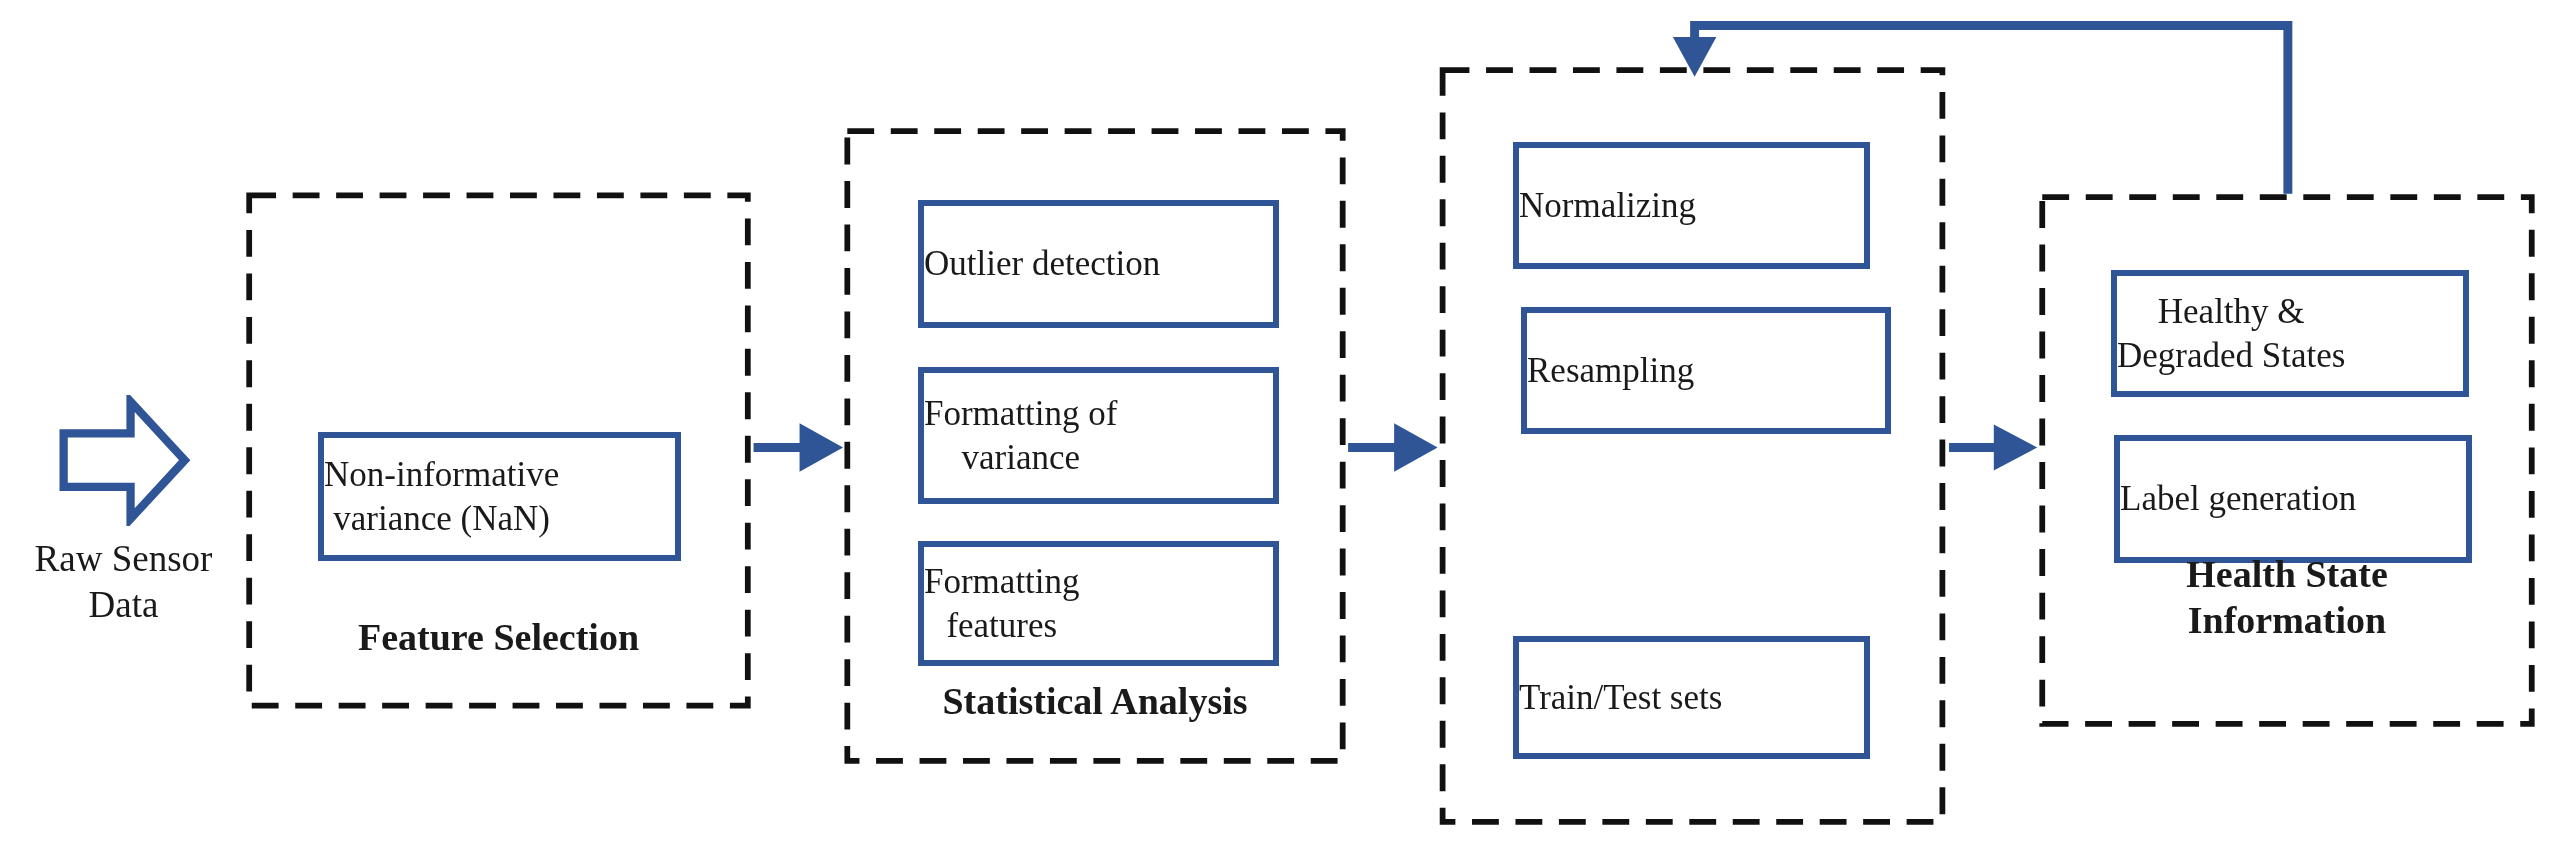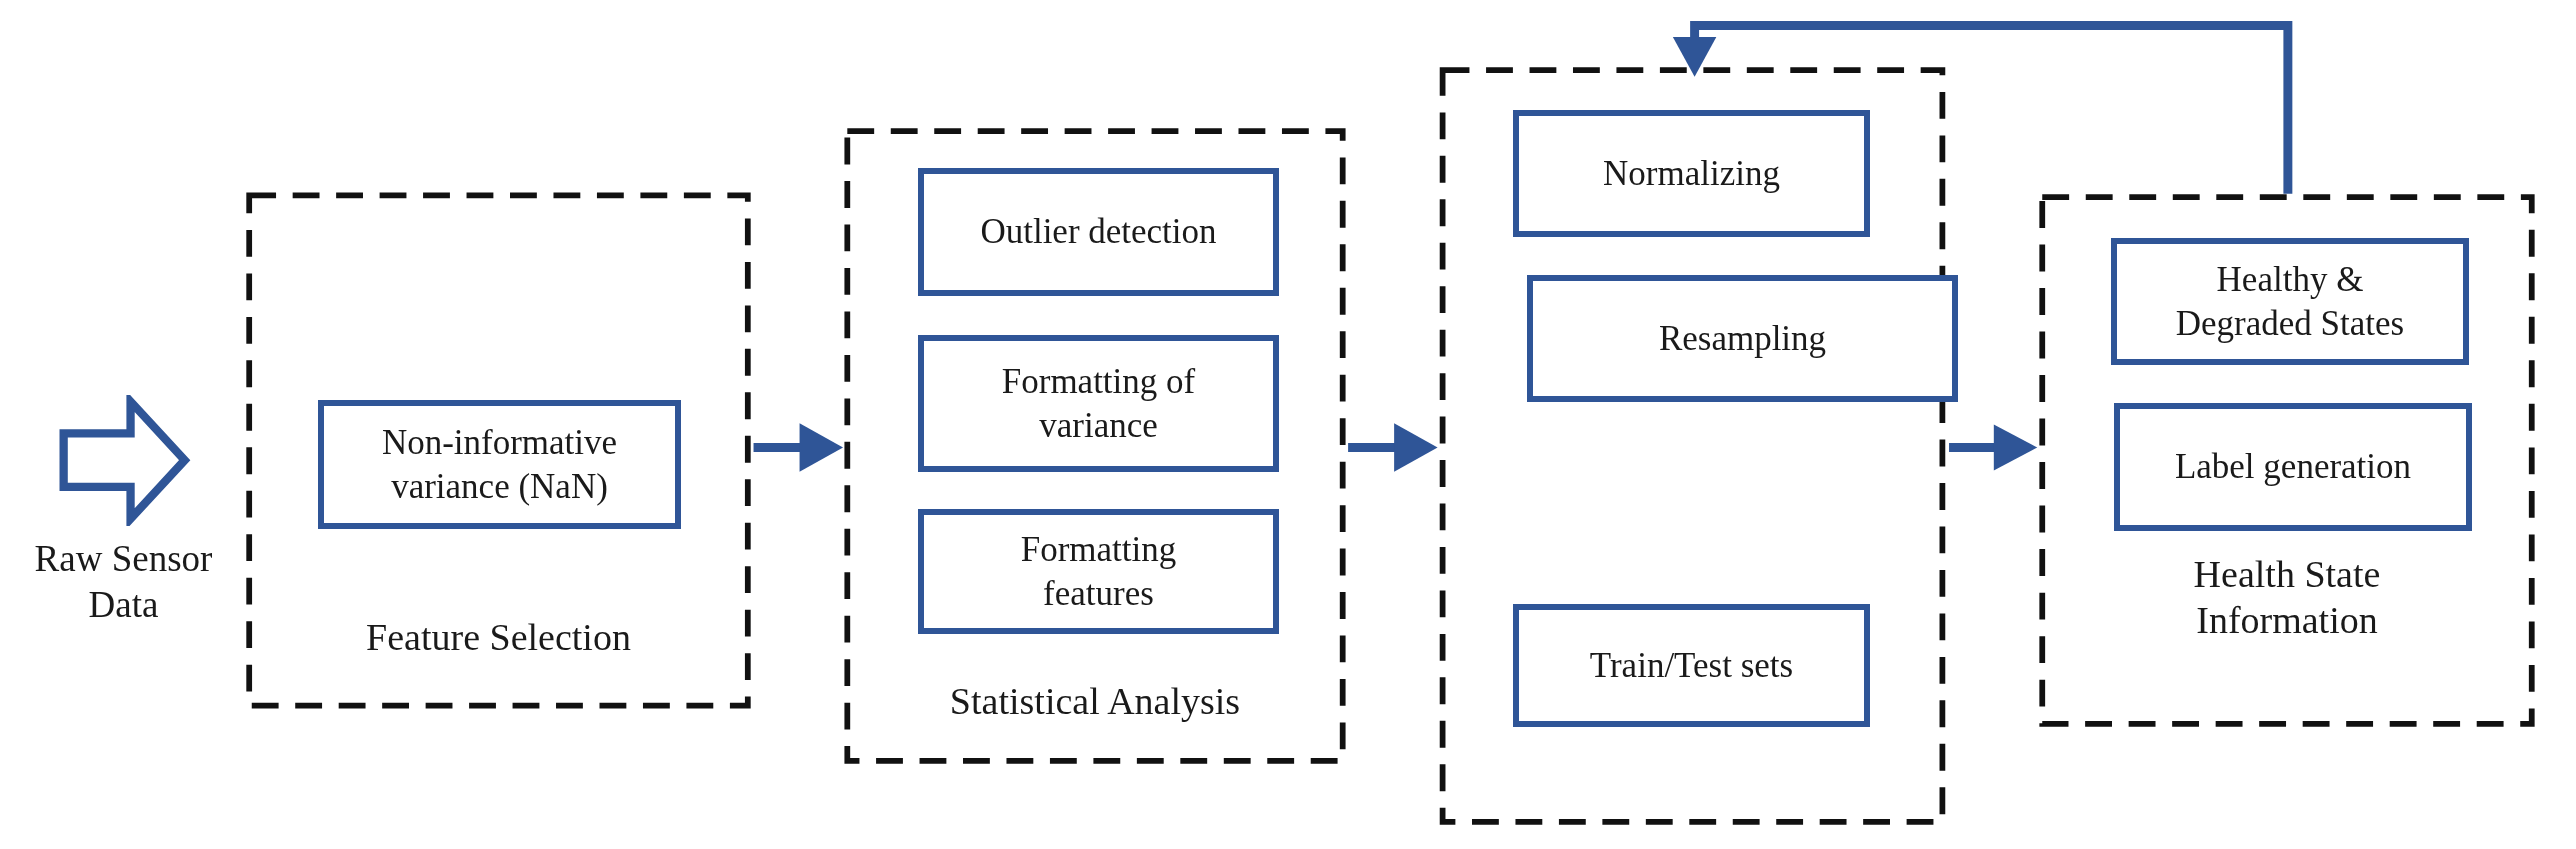--- a/index.html
+++ b/index.html
@@ -23,32 +23,33 @@
   .conn-head{fill:var(--accent-blue);stroke:none;}
   
   .group{position:absolute;}
   .dash-border{position:absolute;left:0;top:0;}
   .dash-border rect{fill:none;stroke:var(--dash-black);stroke-width:9;stroke-dasharray:42 26;}
   
   .item{
     position:absolute;
     border:6.4px solid var(--accent-blue);
     background:var(--background);
-    display:flex;align-items:center;justify-content:center;
+    display:flex;align-items:center;
     box-sizing:border-box;
+    margin-top:32px;
   }
   .item-text{
     white-space:pre-line;
     text-align:center;
     font-size:35px;line-height:1.25;
     color:var(--text-black);
   }
   .group-title{
     position:absolute;left:0;width:100%;
-    text-align:center;font-weight:normal;font-size:38px;line-height:1.2;
+    text-align:center;font-weight:bold;font-size:38px;line-height:1.2;
     white-space:pre-line;color:var(--text-black);
   }
   
   #raw-arrow{position:absolute;left:56px;top:395px;}
   #raw-arrow polygon{fill:var(--background);stroke:var(--accent-blue);stroke-width:13;stroke-linejoin:miter;}
   #raw-label{
     position:absolute;left:11.5px;top:536px;width:224px;
     text-align:center;font-size:37px;line-height:1.25;
     white-space:pre-line;color:var(--text-black);
   }
@@ -116,21 +117,21 @@
     <div class="group-title" style="top:551px">Statistical Analysis</div>
   </div>
 
   <div class="group" style="left:1439px;top:67px;width:507px;height:758px">
     <svg class="dash-border" width="507" height="758" viewBox="0 0 792 1186" aria-hidden="true">
       <rect x="5" y="5" width="782" height="1176"></rect>
     </svg>
     <div class="item" style="left:74px;top:43px;width:357px;height:127px">
       <span class="item-text">Normalizing</span>
     </div>
-    <div class="item" style="left:88px;top:208px;width:431px;height:127px">
+    <div class="item" style="left:82px;top:208px;width:370px;height:127px">
       <span class="item-text">Resampling</span>
     </div>
     <div class="item" style="left:74px;top:537px;width:357px;height:123px">
       <span class="item-text">Train/Test sets</span>
     </div>
   </div>
 
   <div class="group" style="left:2039px;top:194px;width:496px;height:533px">
     <svg class="dash-border" width="496" height="533" viewBox="0 0 775 833" aria-hidden="true">
       <rect x="5" y="5" width="765" height="823"></rect>

